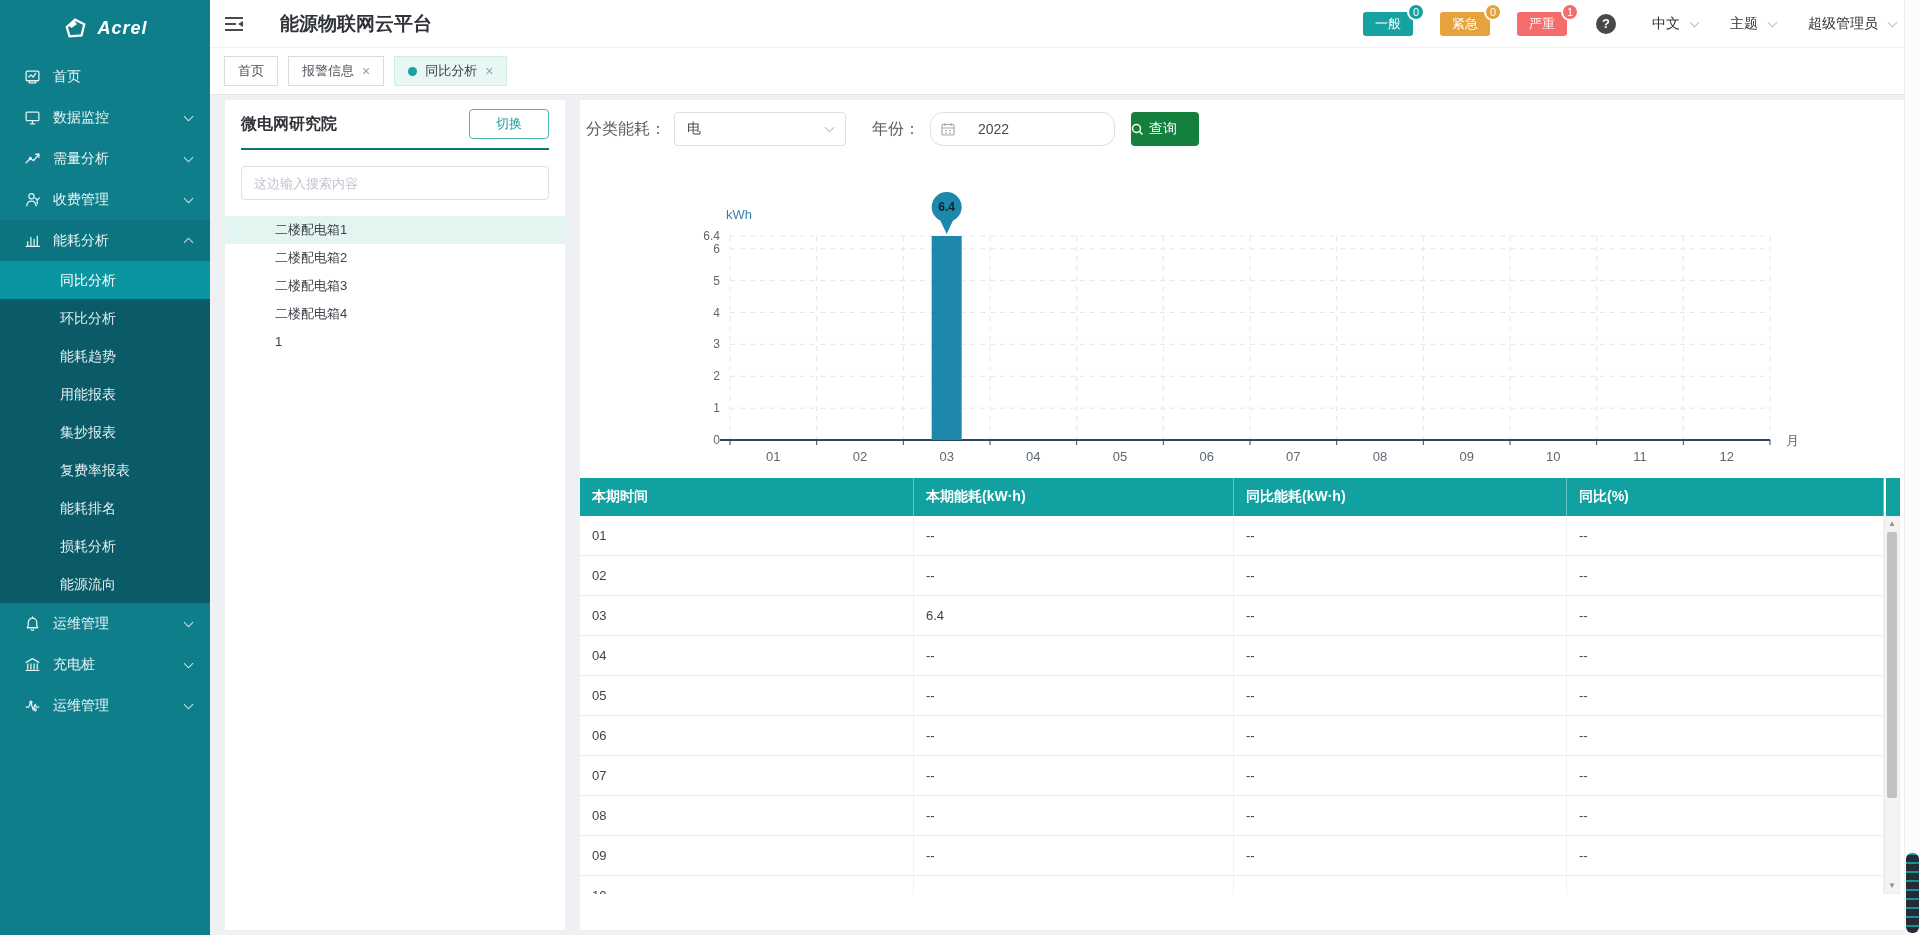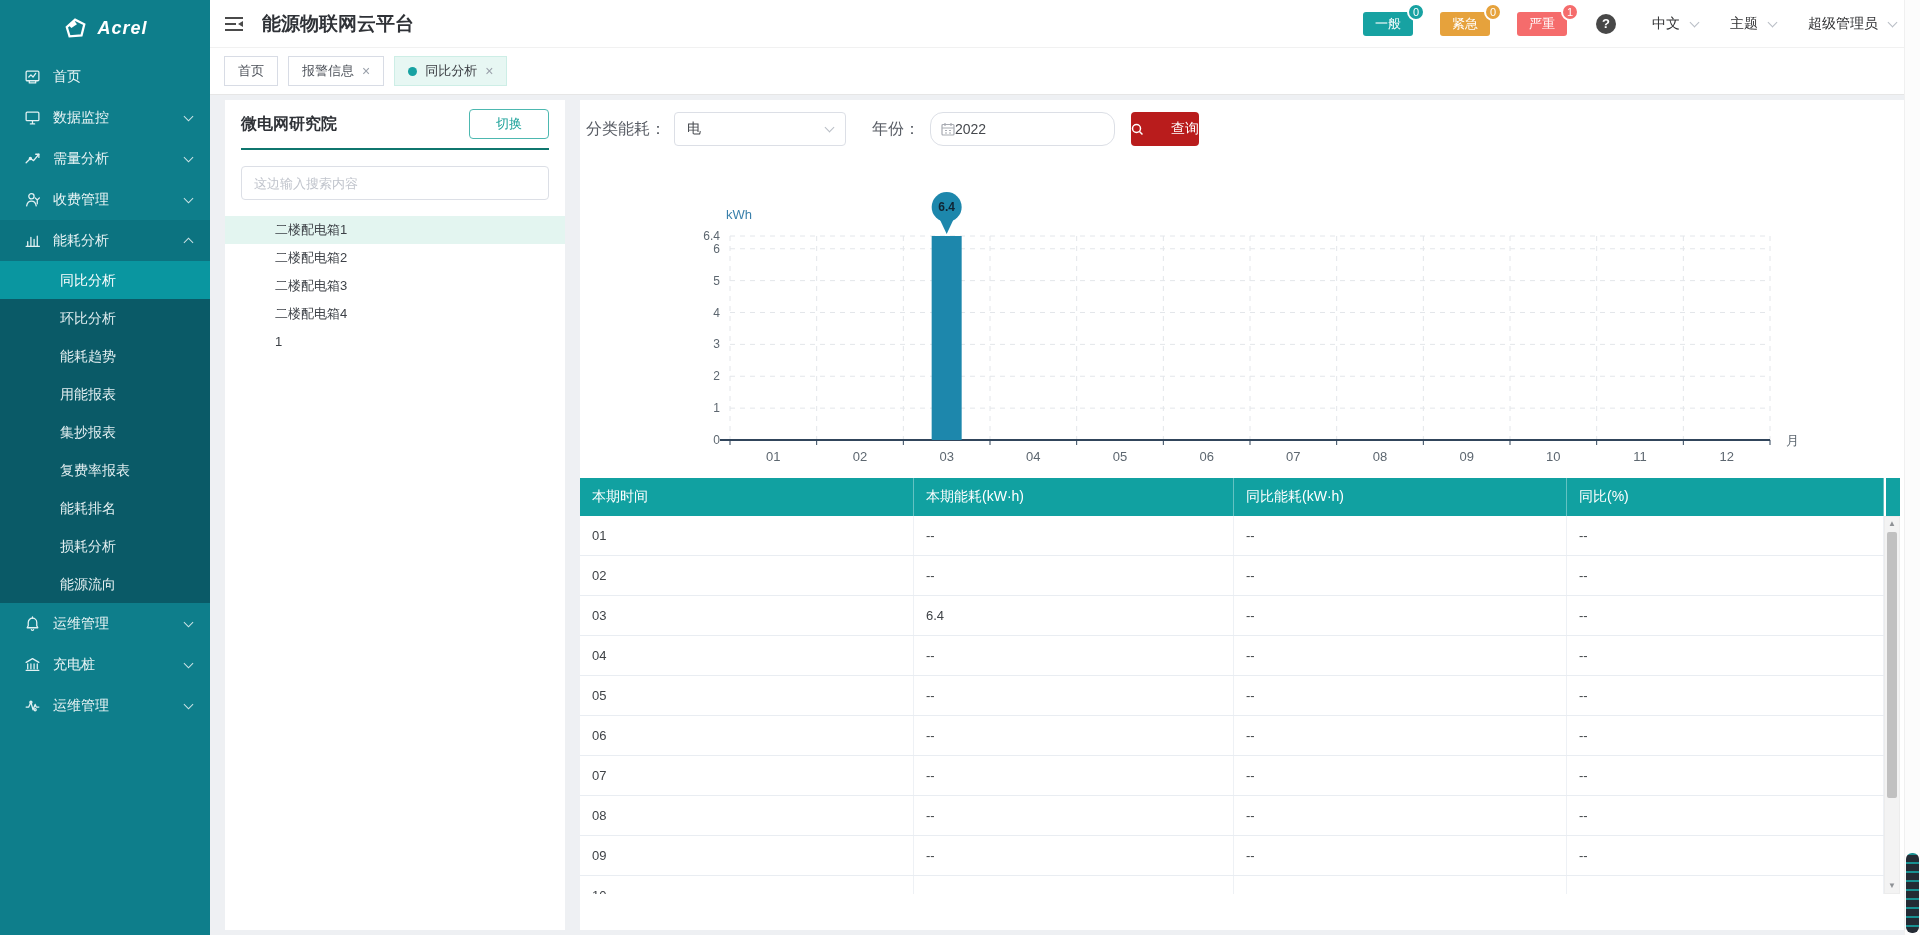--- a/index.html
+++ b/index.html
@@ -19,21 +19,21 @@
   .chev{width:7px;height:7px;border-right:1.4px solid rgba(255,255,255,.78);border-bottom:1.4px solid rgba(255,255,255,.78);transform:rotate(45deg);margin-top:-3px;flex:none}
   .chev.up{transform:rotate(-135deg);margin-top:4px}
   .chev.gray{border-right-color:#b8bdc5;border-bottom-color:#b8bdc5}
   .submenu{background:#0a5a67}
   .sub-item{height:38px;line-height:38px;padding-left:60px;font-size:14px;color:#e3eff1;cursor:pointer}
   .sub-item.active{background:#0a96a0;color:#fff}
 
   
   .header{position:absolute;left:210px;top:0;width:1710px;height:48px;background:#fff;border-bottom:1px solid #f1f1f1;display:flex;align-items:center;z-index:5}
   .hamburger{margin-left:14px;cursor:pointer;display:flex}
-  .app-title{font-size:19px;font-weight:bold;color:#2f3237;margin-left:18px}
+  .app-title{font-size:19px;font-weight:bold;color:#2f3237;margin-left:36px}
   .header-right{margin-left:auto;display:flex;align-items:center;padding-right:24px}
   .alarm-badge{position:relative;min-width:50px;height:24px;border-radius:3px;color:#fff;font-size:13px;display:flex;align-items:center;justify-content:center;padding:0 10px;margin-right:27px;cursor:pointer}
   .alarm-badge .cnt{position:absolute;top:-9px;right:-12px;min-width:18px;height:18px;border-radius:9px;border:2px solid #fff;font-size:11px;line-height:14px;display:flex;align-items:center;justify-content:center;color:#fff;padding:0 3px}
   .help{width:20px;height:20px;border-radius:50%;background:#484848;color:#fff;font-size:13px;font-weight:bold;display:flex;align-items:center;justify-content:center;margin:0 4px 0 2px;cursor:pointer}
   .hdr-item{display:flex;align-items:center;gap:11px;font-size:14px;color:#303133;margin-left:32px;cursor:pointer}
 
   
   .tabbar{position:absolute;left:210px;top:48px;width:1710px;height:47px;background:#fff;border-bottom:1px solid #e6e6e6;display:flex;align-items:center;padding-left:14px;gap:10px;z-index:4}
   .tab{height:30px;display:flex;align-items:center;gap:8px;padding:0 13px;border:1px solid #d8dce5;font-size:13px;color:#4c5159;background:#fff;cursor:pointer}
   .tab .x{color:#9aa0aa;font-size:14px;line-height:1}
@@ -49,27 +49,27 @@
   .search-input::placeholder{color:#c0c4cc}
   .tree{margin:16px -16px 0}
   .tree-item{height:28px;line-height:28px;padding-left:50px;font-size:13px;color:#3d4147;cursor:pointer;white-space:nowrap}
   .tree-item.selected{background:#e3f5f0}
 
   
   .main-panel{position:absolute;left:580px;top:100px;width:1340px;height:830px;background:#fff}
   .filter-row{display:flex;align-items:center;padding:12px 0 0 6px}
   .f-label{font-size:16px;color:#5a5e66}
   .select{width:172px;height:34px;border:1px solid #dcdfe6;border-radius:4px;display:flex;align-items:center;justify-content:space-between;padding:0 12px;font-size:14px;color:#46494e;margin:0 26px 0 8px;cursor:pointer;background:#fff}
-  .year{width:185px;height:34px;border:1px solid #dcdfe6;border-radius:13px;display:flex;align-items:center;gap:0;padding:0 10px;font-size:14px;color:#46494e;margin:0 16px 0 10px;cursor:text;background:#fff}
-  .query-btn{width:68px;height:34px;background:#b91c1c;color:#fff;border:none;border-radius:4px;font-size:14px;display:flex;align-items:center;justify-content:space-between;gap:5px;cursor:pointer}
+  .year{width:185px;height:34px;border:1px solid #dcdfe6;border-radius:13px;display:flex;align-items:center;gap:23px;padding:0 10px;font-size:14px;color:#46494e;margin:0 16px 0 10px;cursor:text;background:#fff}
+  .query-btn{width:68px;height:34px;background:#15803d;color:#fff;border:none;border-radius:4px;font-size:14px;display:flex;align-items:center;justify-content:flex-start;gap:5px;cursor:pointer}
   #chart{position:absolute;left:0;top:55px;width:1320px;height:320px}
 
   .tbl{position:absolute;left:0;top:378px;width:1304px}
   .thead{display:flex;height:38px;background:#11a1a1}
-  .th{display:flex;align-items:center;padding-left:12px;color:#fff;font-size:14px;font-weight:normal;border-right:1px solid rgba(255,255,255,.35)}
+  .th{display:flex;align-items:center;padding-left:12px;color:#fff;font-size:14px;font-weight:bold;border-right:1px solid rgba(255,255,255,.35)}
   .tbody{height:378px;overflow:hidden}
   .tr{display:flex;height:40px;border-bottom:1px solid #e9edf2;background:#fff}
   .td{display:flex;align-items:center;padding-left:12px;font-size:13px;color:#3f4347;border-right:1px solid #eef1f5}
   .thead-cap{position:absolute;left:1306px;top:378px;width:14px;height:38px;background:#11a1a1}
 
   
   .tbl-sb{position:absolute;left:1304px;top:416px;width:16px;height:378px;background:#f3f3f3;border:1px solid #ececec}
   .sb-arrow{position:absolute;left:0;width:100%;text-align:center;font-size:8px;color:#8f9296;line-height:14px}
   .sb-arrow.up{top:0}
   .sb-arrow.down{bottom:0}

